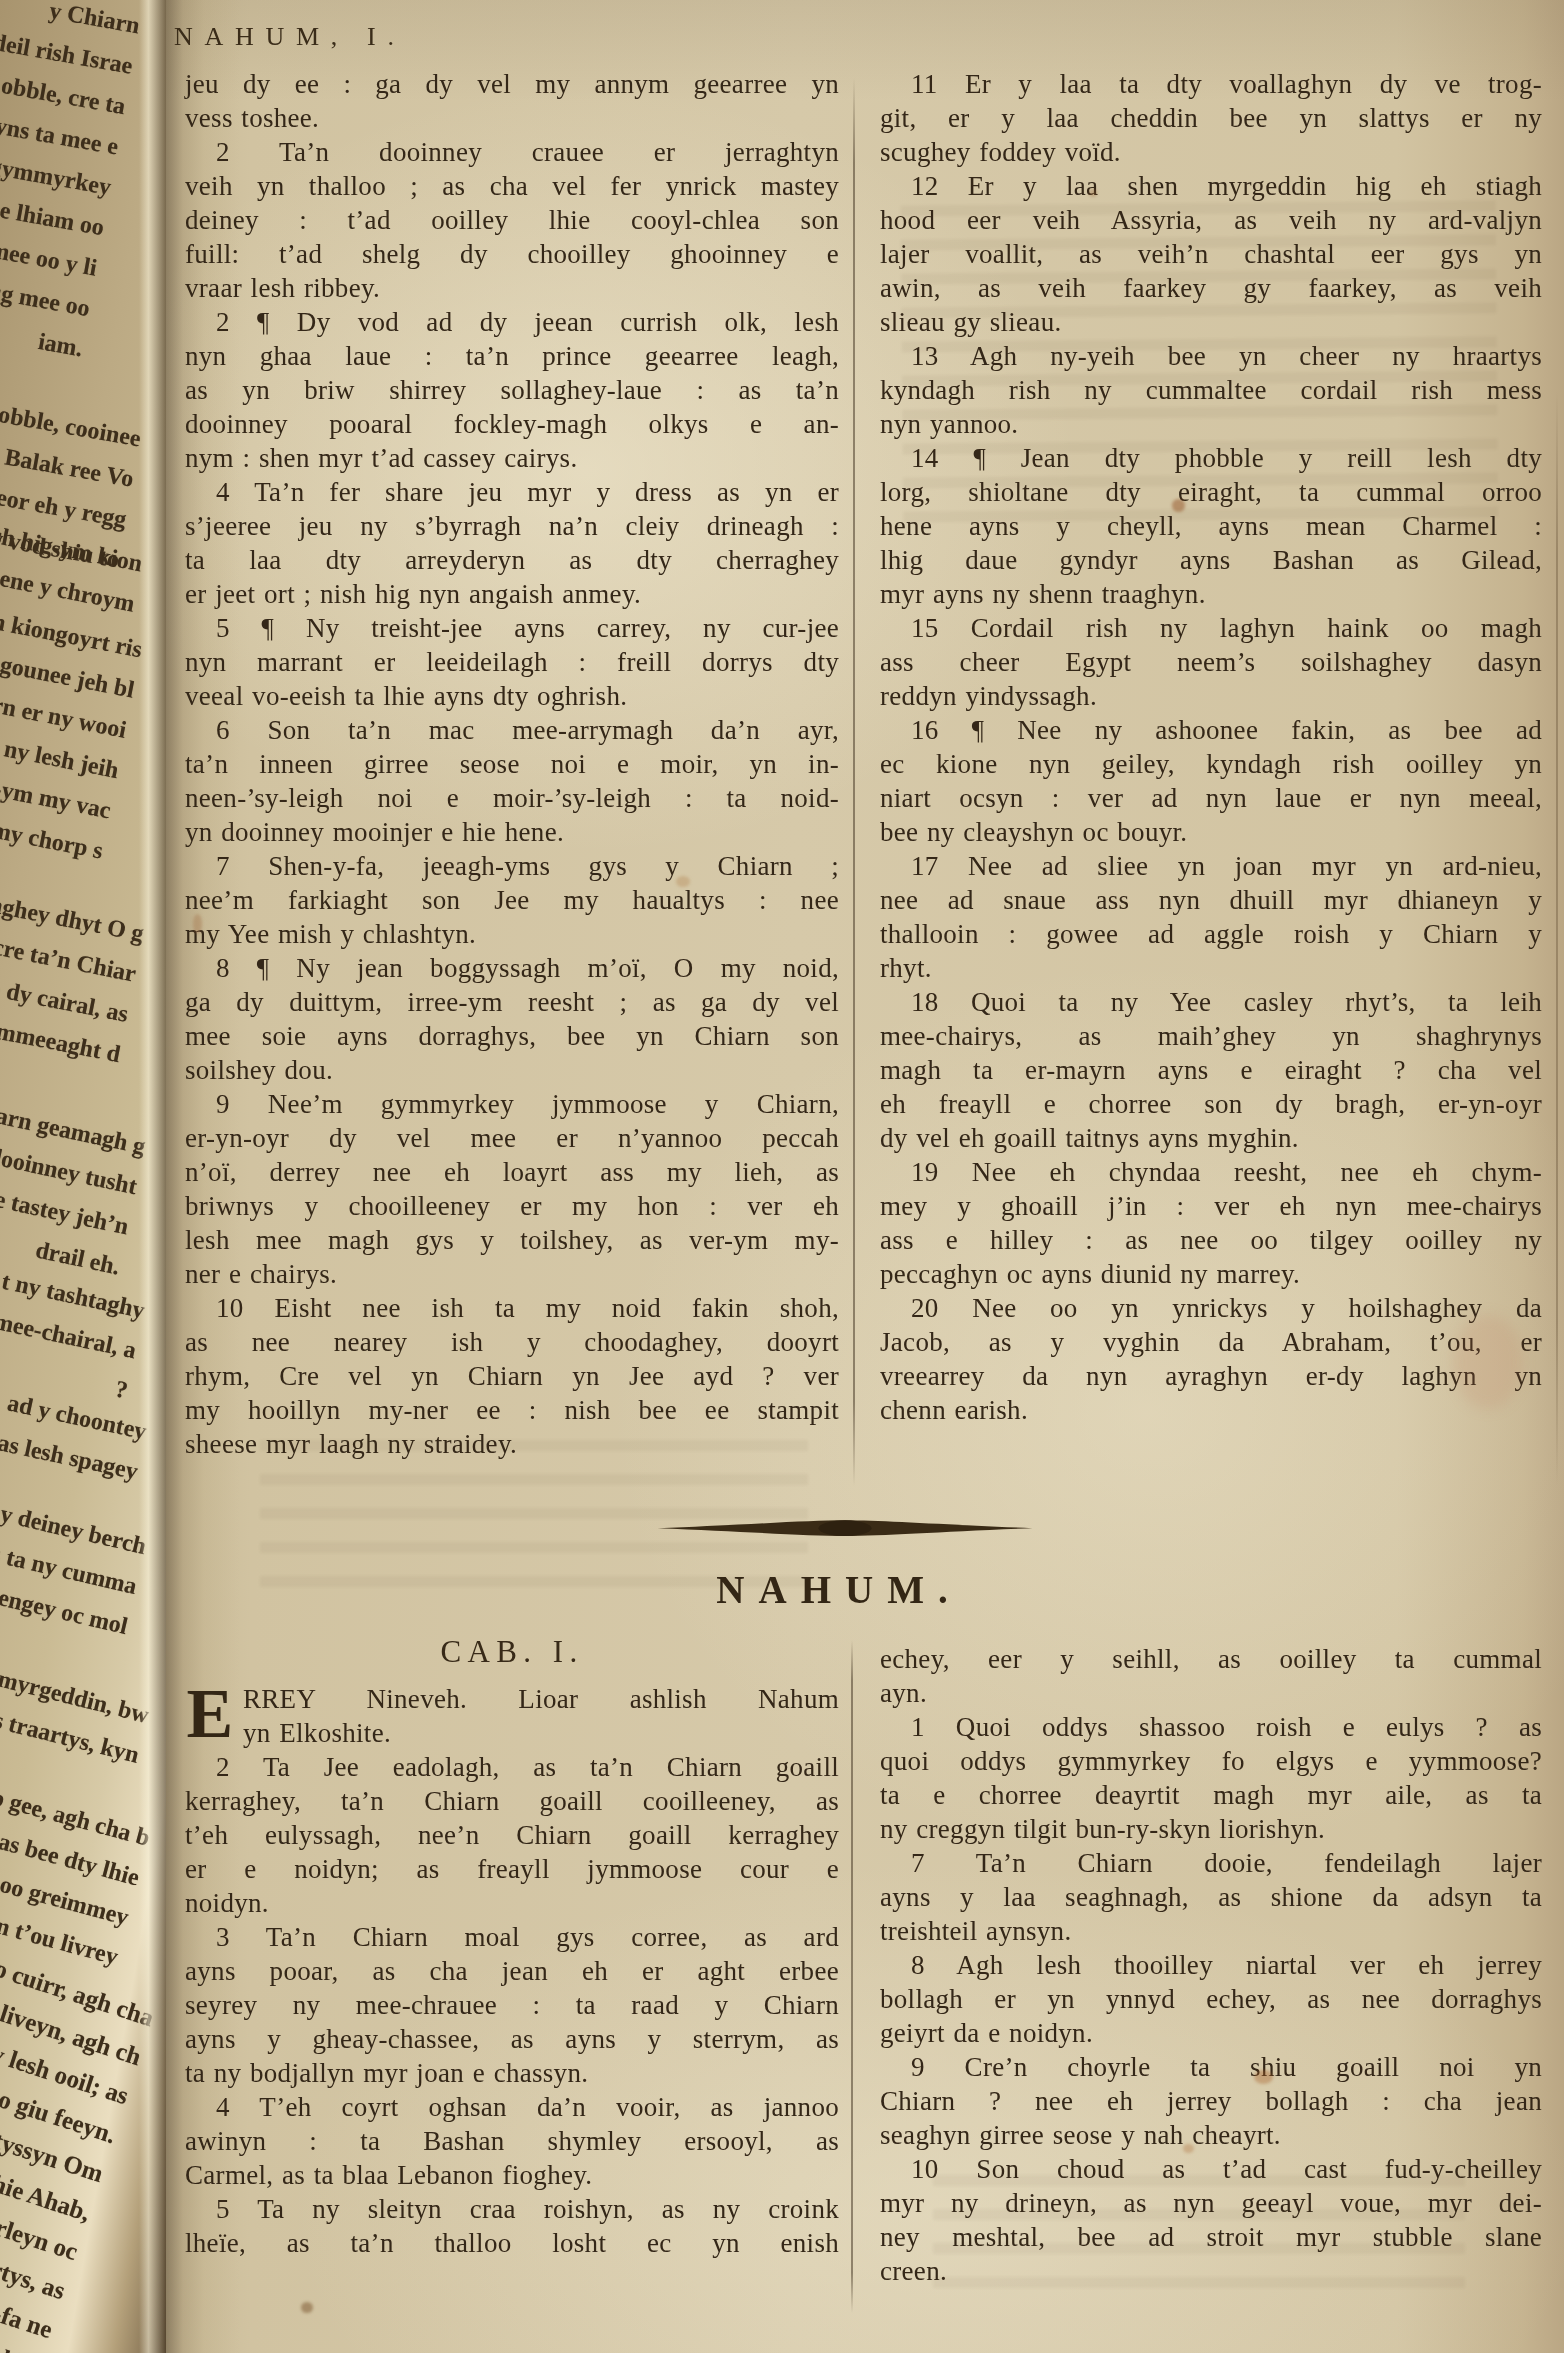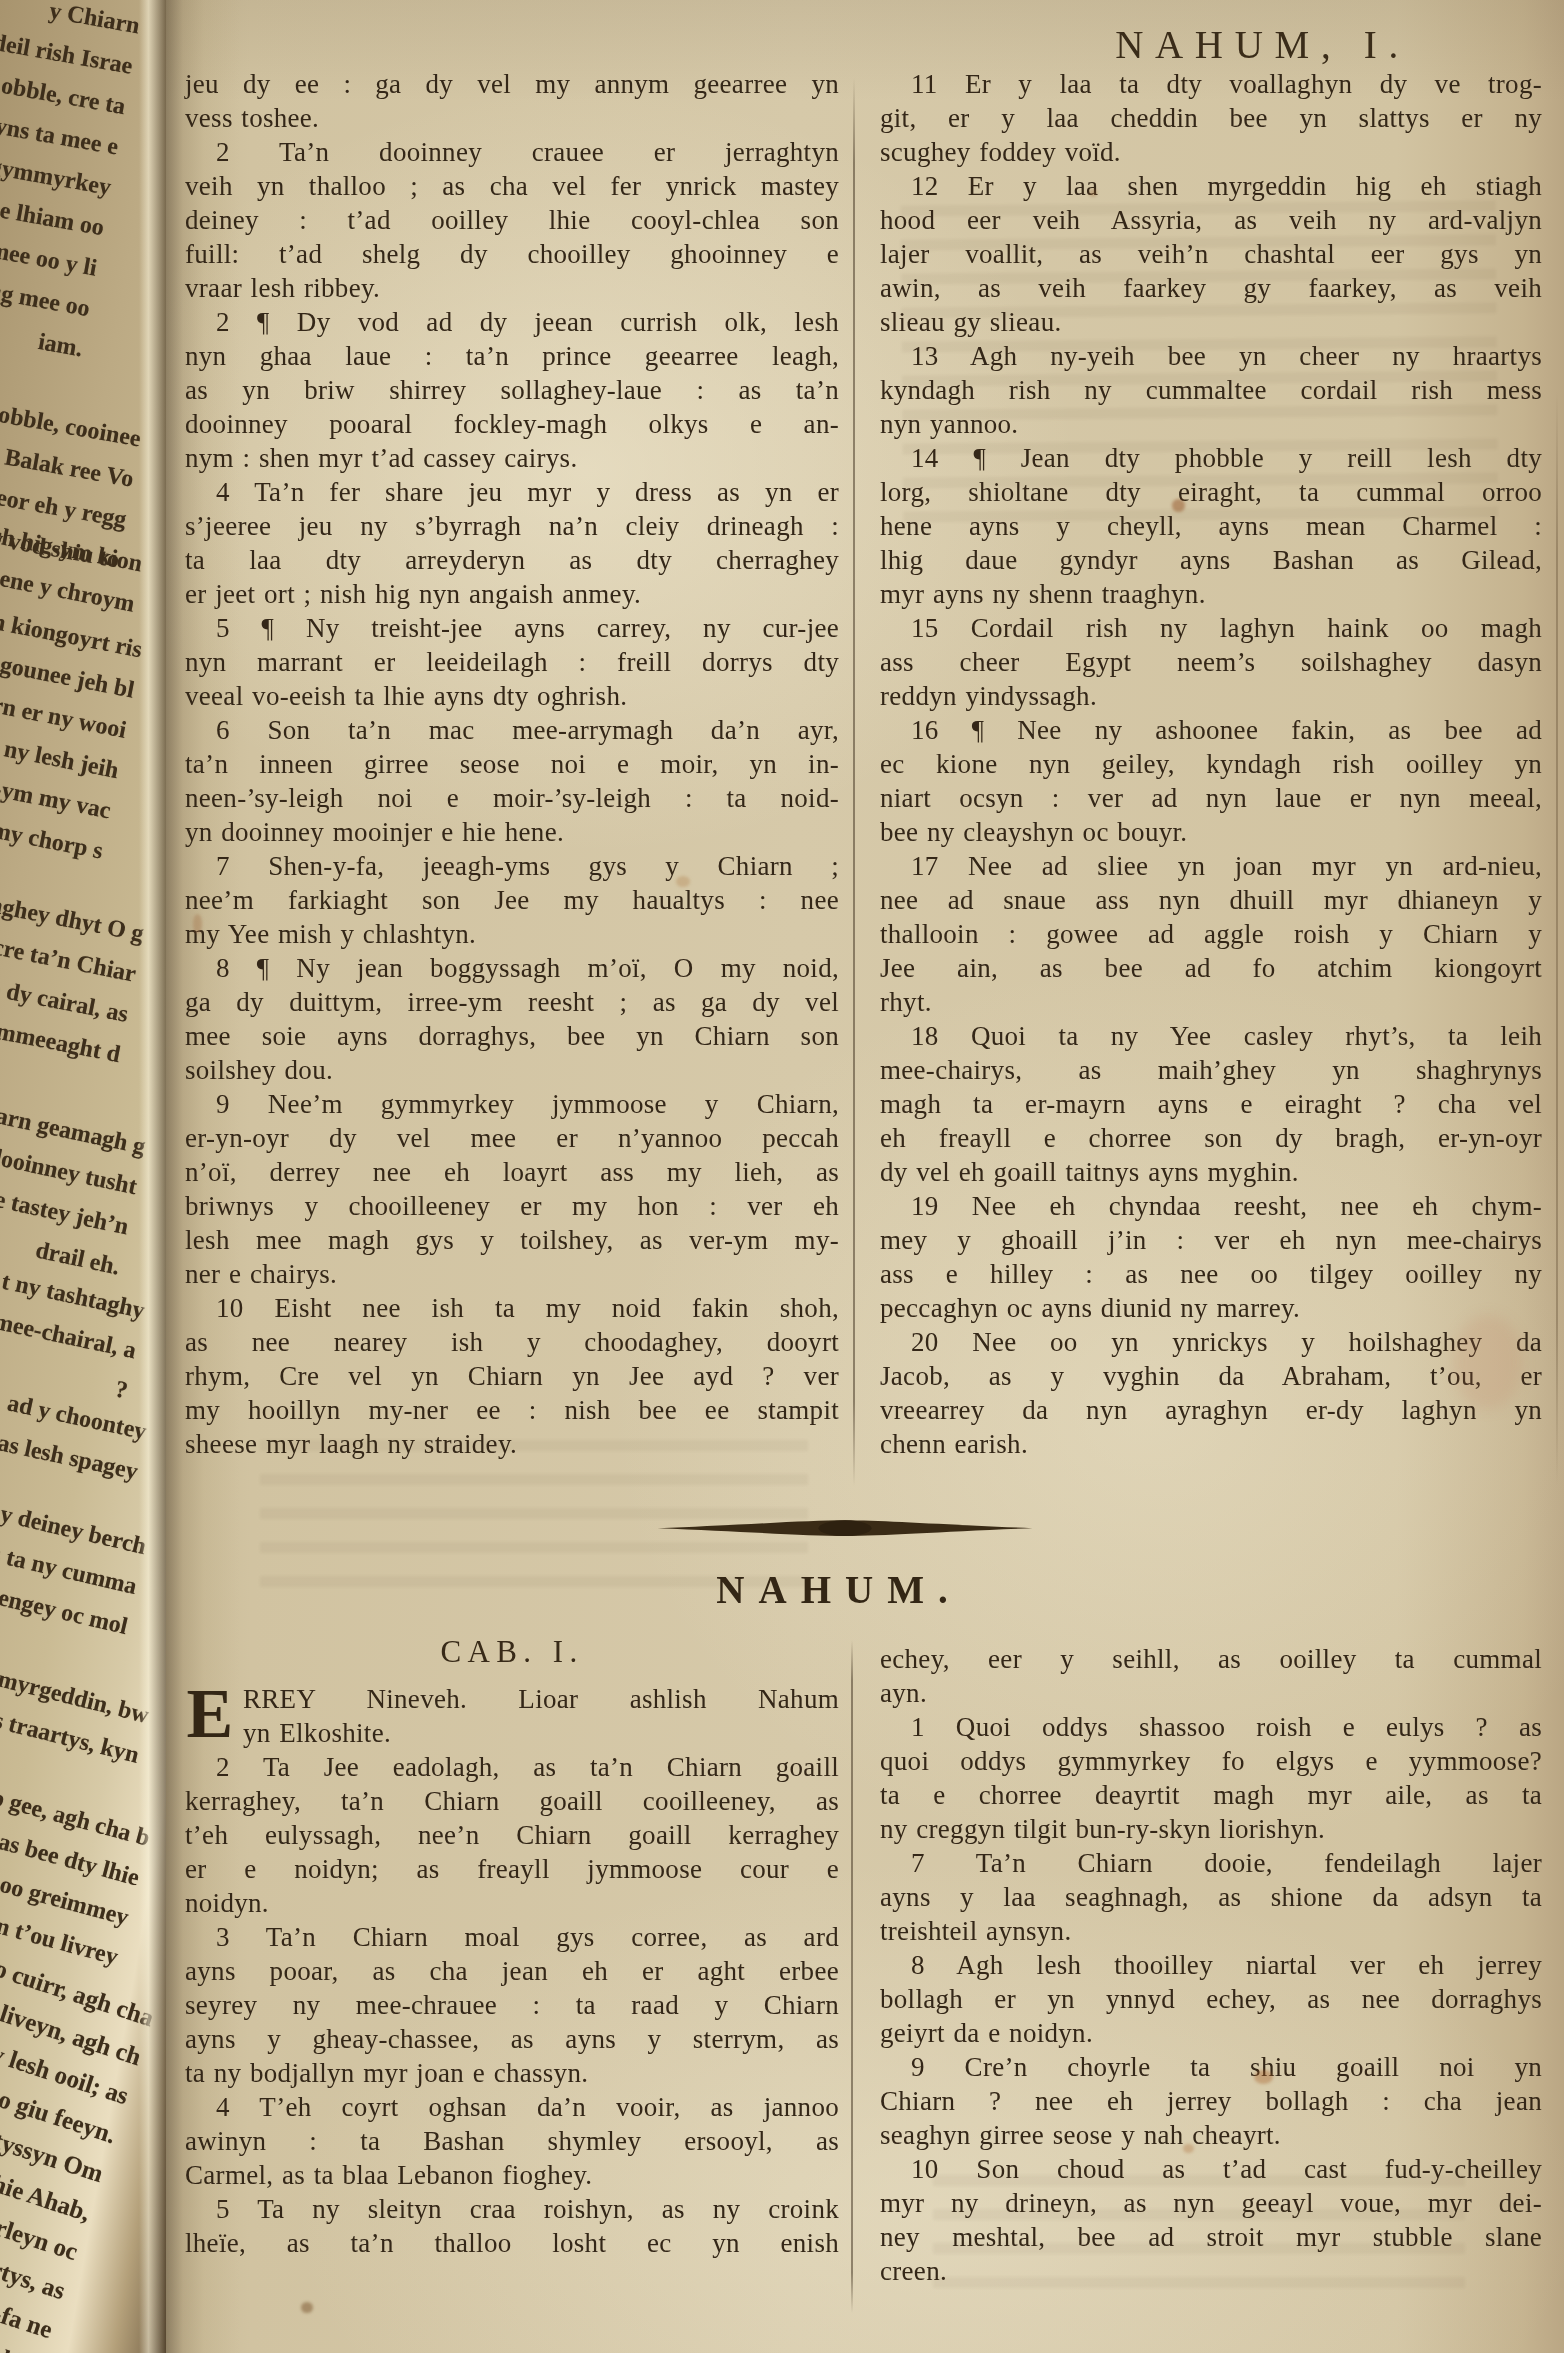--- a/index.html
+++ b/index.html
@@ -34,22 +34,22 @@
       radial-gradient(ellipse 704px 548px at 30% 20%,rgba(246,239,216,0.50),rgba(246,239,216,0) 70%),
       radial-gradient(ellipse 743px 626px at 70% 60%,rgba(243,236,212,0.38),rgba(243,236,212,0) 72%),
       radial-gradient(ellipse 861px 469px at 55% 94%,rgba(242,235,212,0.42),rgba(242,235,212,0) 75%),
       linear-gradient(90deg,#c8b995 0%,#d1c3a1 6%,#d6c9a9 45%,#d2c4a2 88%,#c5b38f 97%,#baa684 100%);
   }
   .page-edge-right{
     position:absolute;left:1390px;top:391px;width:2.3px;height:1095px;
     background:linear-gradient(180deg,transparent,rgba(90,70,45,0.35) 15%,rgba(90,70,45,0.35) 85%,transparent);
   }
   .running-head{
-    position:absolute;top:22px;left:0;width:1244px;text-align:right;
-    font-size:39px;letter-spacing:11.7px;color:#3a2c19;
+    position:absolute;top:22px;left:8px;width:1244px;text-align:left;
+    font-size:26px;letter-spacing:11.7px;color:#3a2c19;
   }
   .col{position:absolute;font-size:27px;line-height:34px;word-spacing:1.6px;letter-spacing:0.3px;}
   #col-tl{left:19px;top:67px;width:654px;}
   #col-tr{left:714px;top:67px;width:662px;}
   #col-bl{left:19px;top:1635px;width:654px;}
   #col-br{left:714px;top:1642px;width:662px;}
   .line{text-align:justify;text-align-last:justify;}
   .line.first{text-indent:31px;}
   .line.last{text-align-last:left;}
   .colrule{position:absolute;width:1.6px;background:linear-gradient(180deg,transparent,rgba(62,48,30,0.5) 6%,rgba(62,48,30,0.5) 94%,transparent);}
@@ -266,21 +266,20 @@
       <div class="verse">
         <div class="line first">16 ¶ Nee ny ashoonee fakin, as bee ad</div>
         <div class="line">ec kione nyn geiley, kyndagh rish ooilley yn</div>
         <div class="line">niart ocsyn : ver ad nyn laue er nyn meeal,</div>
         <div class="line last">bee ny cleayshyn oc bouyr.</div>
       </div>
       <div class="verse">
         <div class="line first">17 Nee ad sliee yn joan myr yn ard-nieu,</div>
         <div class="line">nee ad snaue ass nyn dhuill myr dhianeyn y</div>
         <div class="line">thallooin : gowee ad aggle roish y Chiarn y</div>
-        <div class="line">Jee ain, as bee ad fo atchim kiongoyrt</div>
         <div class="line last">rhyt.</div>
       </div>
       <div class="verse">
         <div class="line first">18 Quoi ta ny Yee casley rhyt’s, ta leih</div>
         <div class="line">mee-chairys, as maih’ghey yn shaghrynys</div>
         <div class="line">magh ta er-mayrn ayns e eiraght ? cha vel</div>
         <div class="line">eh freayll e chorree son dy bragh, er-yn-oyr</div>
         <div class="line last">dy vel eh goaill taitnys ayns myghin.</div>
       </div>
       <div class="verse">

